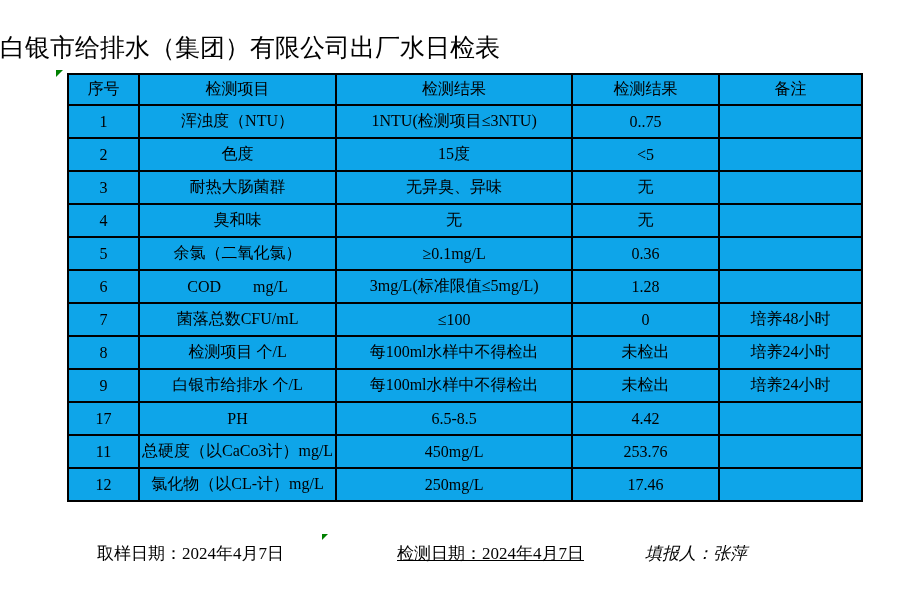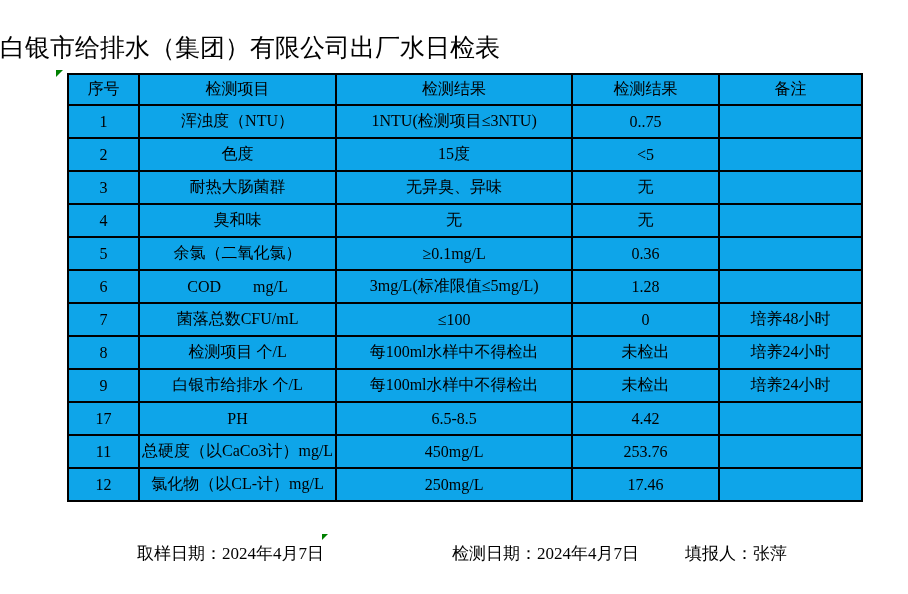--- a/index.html
+++ b/index.html
@@ -41,24 +41,24 @@
   .cell-item { white-space: pre; }
   .corner-marker {
     position: absolute;
     width: 0; height: 0;
     border-top: 7px solid #008000;
     border-right: 7px solid transparent;
   }
   .marker-top-left { left: 56px; top: 70px; }
   .marker-bottom { left: 322px; top: 534px; border-top-width: 6px; border-right-width: 6px; }
   .footer-line { position: absolute; top: 542px; left: 0; width: 908px; font-size: 17px; }
-  .footer-item { position: absolute; white-space: nowrap; top: 0; margin-left: 40px; }
+  .footer-item { position: absolute; white-space: nowrap; top: 0; }
   .footer-sampling { left: 97px; }
-  .footer-test { left: 412px; }
-  .footer-reporter { left: 645px; }
+  .footer-test { left: 397px; text-decoration: underline; }
+  .footer-reporter { left: 645px; font-style: italic; }
 </style>
 </head>
 <body>
 
 <div class="page-title">白银市给排水（集团）有限公司出厂水日检表</div>
 
 <div class="corner-marker marker-top-left"></div>
 
 <table class="sheet">
   <colgroup>

